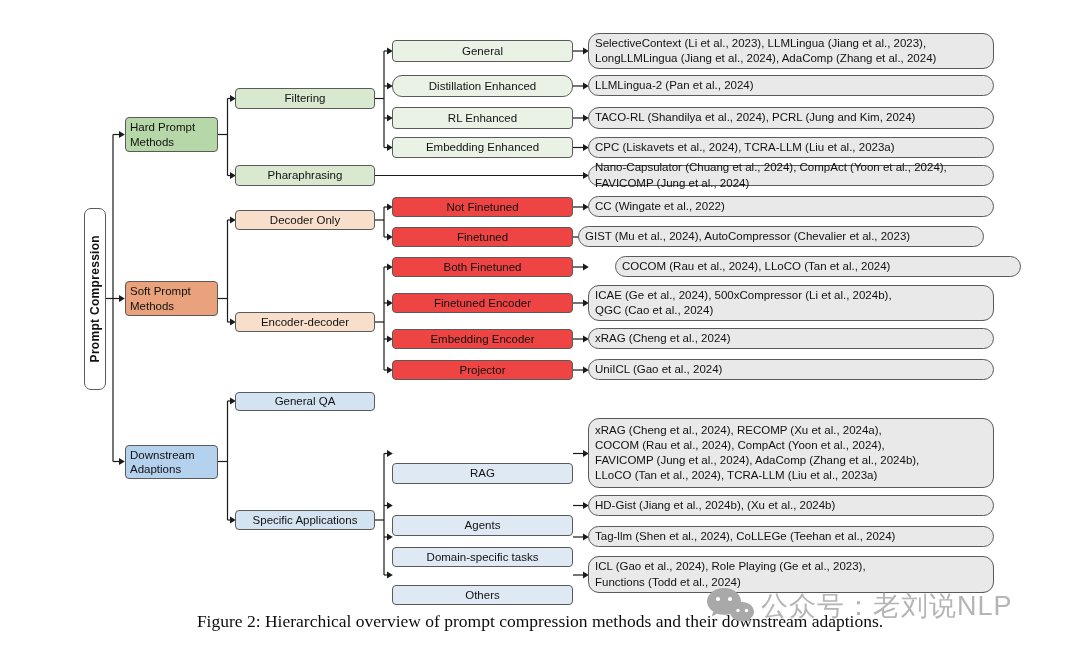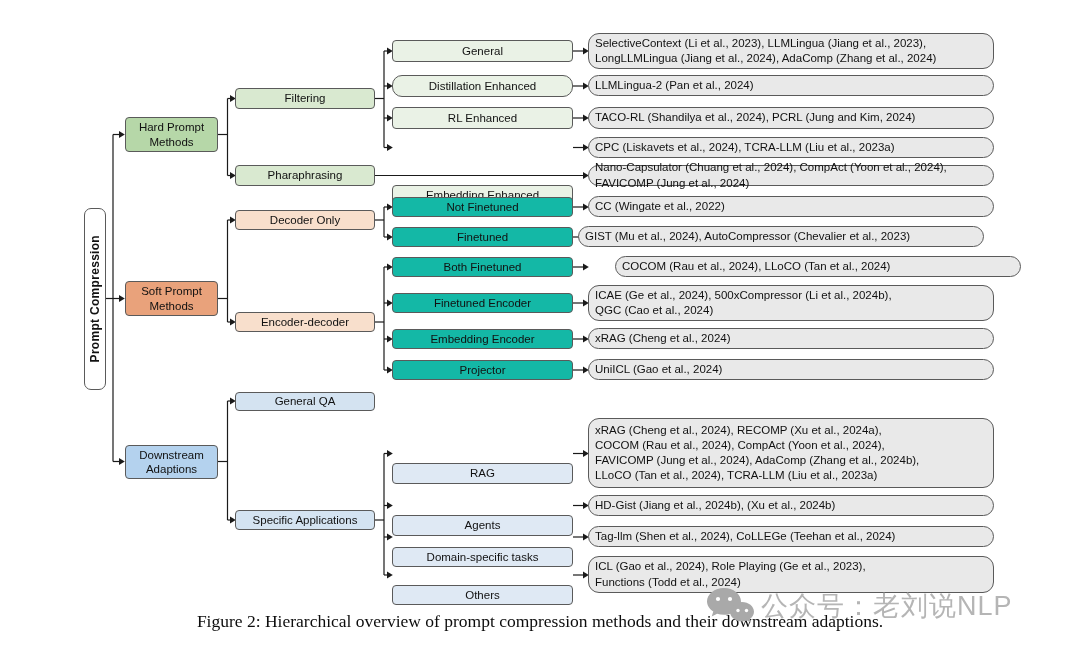--- a/index.html
+++ b/index.html
@@ -3,38 +3,38 @@
 <meta charset="utf-8">
 <style>
   html,body{margin:0;padding:0;background:#ffffff;}
   #stage{
     position:relative;width:1080px;height:657px;background:#ffffff;overflow:hidden;
     font-family:"Liberation Sans","DejaVu Sans",sans-serif;color:#111;
   }
   #wires{position:absolute;left:0;top:0;width:1080px;height:657px;}
   .node{
     position:absolute;box-sizing:border-box;border:1px solid #5a5a5a;border-radius:4px;
-    display:flex;align-items:center;justify-content:center;text-align:center;
+    display:flex;align-items:center;justify-content:center;
     font-size:11.5px;line-height:1.25;padding:1px 4px;
   }
   .root{
     background:#ffffff;border-radius:7px;
     font-weight:bold;font-size:12px;
   }
   .root span{
     writing-mode:vertical-rl;transform:rotate(180deg);white-space:nowrap;letter-spacing:.3px;
   }
   .branch-hard{background:#b6d7a8;}
   .branch-soft{background:#e9a27b;}
   .branch-down{background:#b4d2ee;}
   .l2-green{background:#d9e9d0;}
   .l2-peach{background:#f8dfcc;}
   .l2-blue{background:#d4e3f1;}
   .l3-green{background:#eaf2e6;}
-  .l3-peach{background:#14b8a6;}
+  .l3-peach{background:#ef4444;}
   .l3-blue{background:#dfe9f4;margin-top:20px;}
   .leaf{
     background:#e9e9e9;justify-content:flex-start;text-align:left;
     padding:1px 6px;white-space:pre-line;font-size:11.5px;line-height:1.32;border-radius:11px;
   }
   .caption{
     position:absolute;left:0;top:611px;width:1080px;text-align:center;
     font-family:"Liberation Serif","DejaVu Serif",serif;font-size:17.5px;color:#0d0d0d;
   }
   .watermark{
@@ -130,21 +130,21 @@
   <div class="node l2-green" style="left:235px;top:88px;width:140px;height:21px;">Filtering</div>
   <div class="node l2-green" style="left:235px;top:165px;width:140px;height:21px;">Pharaphrasing</div>
   <div class="node l2-peach" style="left:235px;top:210px;width:140px;height:20px;">Decoder Only</div>
   <div class="node l2-peach" style="left:235px;top:312px;width:140px;height:20px;">Encoder-decoder</div>
   <div class="node l2-blue" style="left:235px;top:392px;width:140px;height:19px;">General QA</div>
   <div class="node l2-blue" style="left:235px;top:510px;width:140px;height:20px;">Specific Applications</div>
 
   <div class="node l3-green" style="left:392px;top:40px;width:181px;height:22px;">General</div>
   <div class="node l3-green" style="left:392px;top:75px;width:181px;height:22px;border-radius:10px;">Distillation Enhanced</div>
   <div class="node l3-green" style="left:392px;top:107px;width:181px;height:22px;">RL Enhanced</div>
-  <div class="node l3-green" style="left:392px;top:137px;width:181px;height:21px;margin-top:48px;">Embedding Enhanced</div>
+  <div class="node l3-green" style="left:392px;top:137px;width:181px;height:21px;">Embedding Enhanced</div>
   <div class="node l3-peach" style="left:392px;top:197px;width:181px;height:20px;">Not Finetuned</div>
   <div class="node l3-peach" style="left:392px;top:227px;width:181px;height:20px;">Finetuned</div>
   <div class="node l3-peach" style="left:392px;top:257px;width:181px;height:20px;">Both Finetuned</div>
   <div class="node l3-peach" style="left:392px;top:293px;width:181px;height:20px;">Finetuned Encoder</div>
   <div class="node l3-peach" style="left:392px;top:329px;width:181px;height:20px;">Embedding Encoder</div>
   <div class="node l3-peach" style="left:392px;top:360px;width:181px;height:20px;">Projector</div>
   <div class="node l3-blue" style="left:392px;top:443px;width:181px;height:21px;">RAG</div>
   <div class="node l3-blue" style="left:392px;top:495px;width:181px;height:21px;">Agents</div>
   <div class="node l3-blue" style="left:392px;top:527px;width:181px;height:20px;">Domain-specific tasks</div>
   <div class="node l3-blue" style="left:392px;top:565px;width:181px;height:20px;">Others</div>

